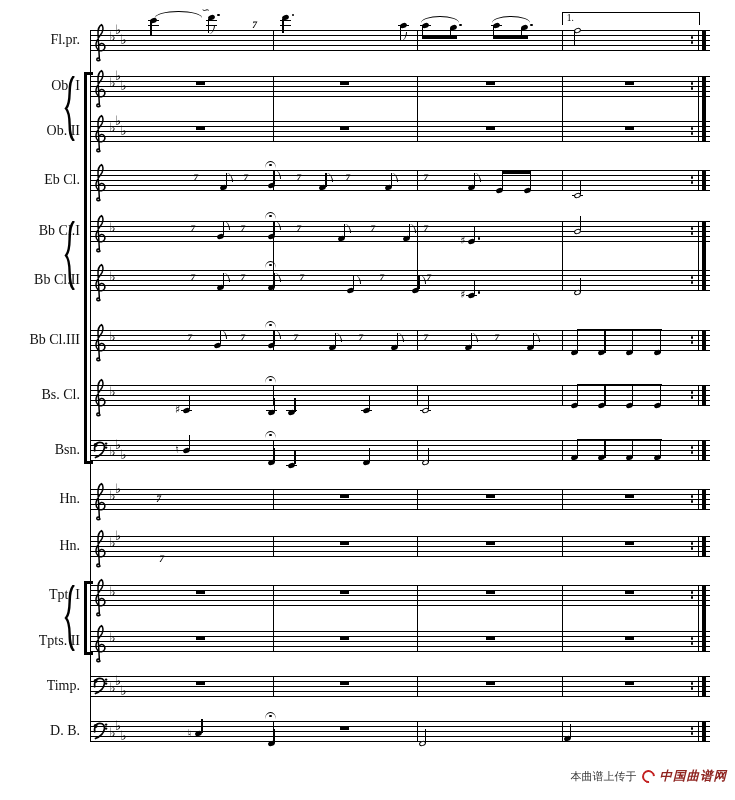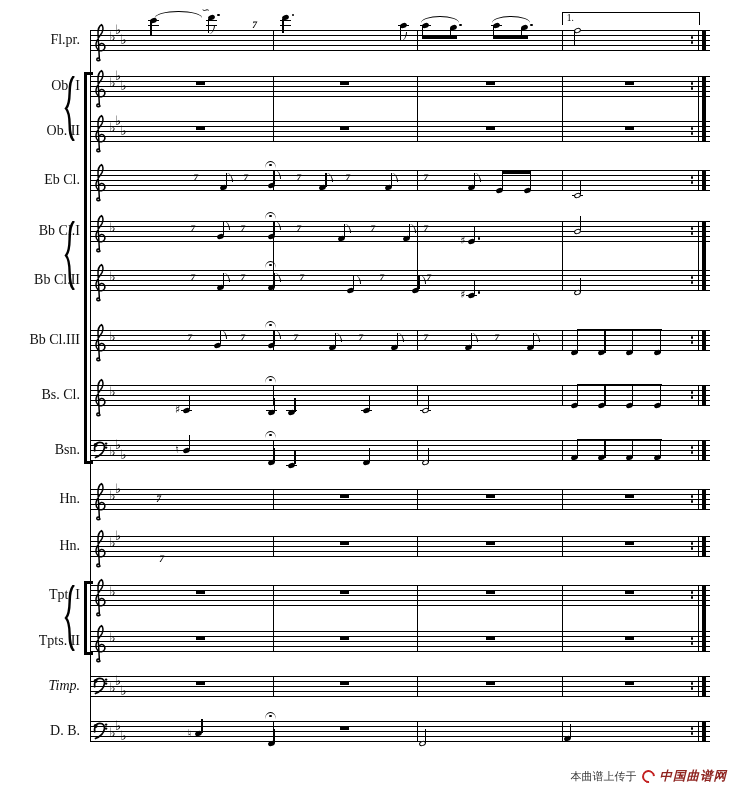--- a/index.html
+++ b/index.html
@@ -545,21 +545,21 @@
         <div class="barline" style="left: 471.82px; top: 0px; position: absolute;"></div>
         <div class="rptdot" style="left: 601px; top: 6.3px; position: absolute;"></div>
         <div class="rptdot" style="left: 601px; top: 11.4px; position: absolute;"></div>
         <div class="barline" style="left: 607.5px; top: 0px; position: absolute;"></div>
         <div class="thickbar" style="left: 611.5px; top: 0px; position: absolute;"></div>
         <div class="wrest" style="left: 105.74px; top: 5.4px; position: absolute;"></div>
         <div class="wrest" style="left: 250.2px; top: 5.4px; position: absolute;"></div>
         <div class="wrest" style="left: 395.9px; top: 5.4px; position: absolute;"></div>
         <div class="wrest" style="left: 535.4px; top: 5.4px; position: absolute;"></div>
       </div>
-      <div class="staff-label" style="left: 0px; top: 678px; width: 80px; position: absolute; font-style: italic;">Timp.</div>
+      <div class="staff-label" style="left: 0px; top: 678px; width: 80px; position: absolute;">Timp.</div>
       <div class="staffbox" style="left: 90px; top: 676px; width: 620px; height: 20px; position: absolute;">
         <div class="sline" style="left: 0px; top: 0px; width: 620px; height: 1px; position: absolute;"></div>
         <div class="sline" style="left: 0px; top: 5px; width: 620px; height: 1px; position: absolute;"></div>
         <div class="sline" style="left: 0px; top: 10px; width: 620px; height: 1px; position: absolute;"></div>
         <div class="sline" style="left: 0px; top: 15px; width: 620px; height: 1px; position: absolute;"></div>
         <div class="sline" style="left: 0px; top: 20px; width: 620px; height: 1px; position: absolute;"></div>
         <svg class="clef" viewBox="0 0 15 20" width="15" height="20" style="left: 3px; top: 0px; position: absolute;">
           <use href="#fclef"></use>
         </svg>
         <span class="flat" style="left: 19.5px; top: 5px; position: absolute;">♭</span>

